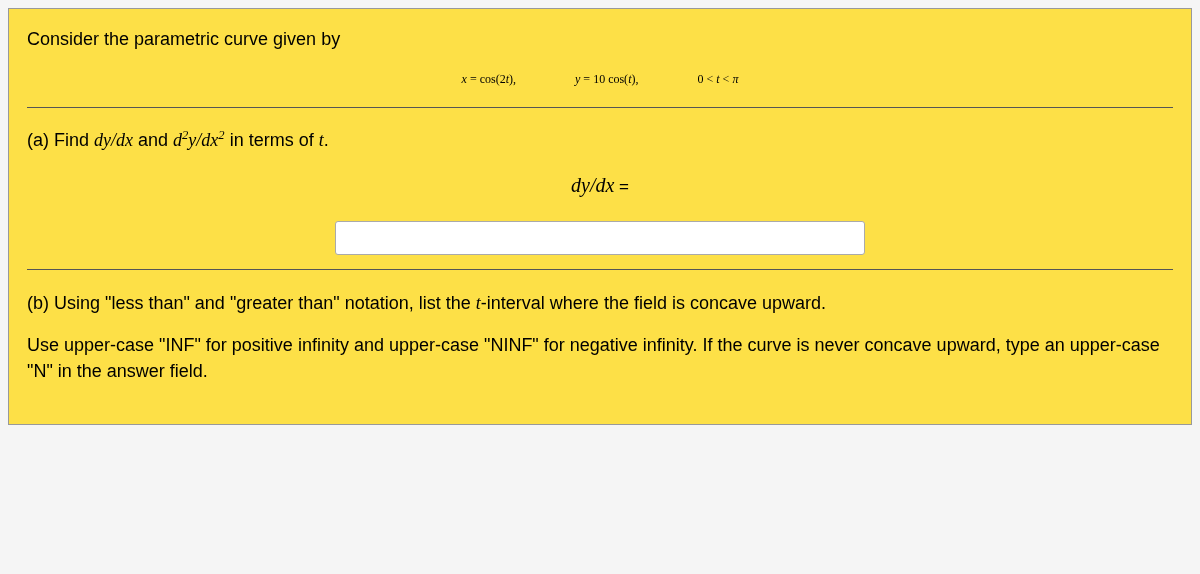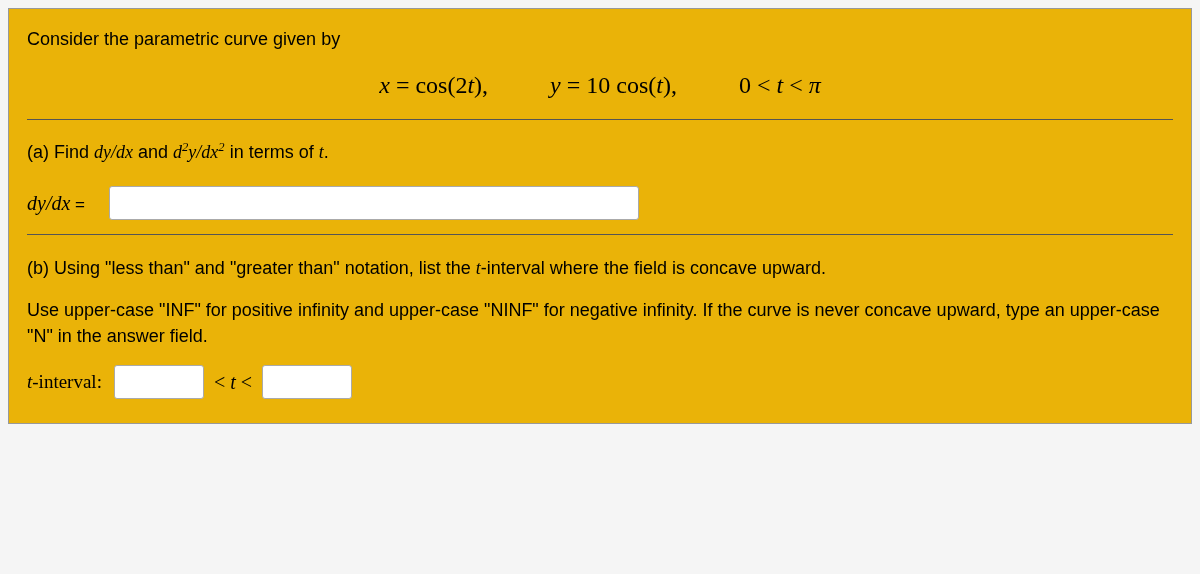--- a/index.html
+++ b/index.html
@@ -7,32 +7,32 @@
       margin: 0;
       padding: 0;
     }
     body {
       font-family: Arial, Helvetica, sans-serif;
       font-size: 18px;
       background: #f5f5f5;
       padding: 8px;
     }
     .container {
-      background: #eab308;
+      background: #fde047;
       border: 1px solid #999;
       padding: 20px 18px 24px 18px;
       width: 100%;
     }
     .intro {
       margin-bottom: 22px;
     }
     .equations {
       text-align: center;
       font-family: 'Times New Roman', Times, serif;
-      font-size: 24px;
+      font-size: 12px;
       margin-bottom: 20px;
     }
     .eq-piece {
       display: inline-block;
       margin: 0 28px;
     }
     hr.divider {
       border: none;
       border-top: 1px solid #555;
       margin: 10px 0 20px 0;
@@ -46,20 +46,21 @@
     }
     .math-up {
       font-family: 'Times New Roman', Times, serif;
       font-style: normal;
     }
     .answer-row {
       display: flex;
       align-items: center;
       margin-bottom: 14px;
       gap: 24px;
+      flex-direction: column;
     }
     .answer-label {
       font-family: 'Times New Roman', Times, serif;
       font-size: 20px;
       white-space: nowrap;
     }
     .answer-label .eq {
       font-family: Arial, Helvetica, sans-serif;
       font-size: 17px;
     }
@@ -134,24 +135,14 @@
 
   <hr class="divider">
 
   <div class="part-b-text">
     <p>
       <span>(b) Using "less than" and "greater than" notation, list the </span><span class="math-it">t</span><span>-interval where the field is concave upward.</span>
     </p>
     <p>Use upper-case "INF" for positive infinity and upper-case "NINF" for negative infinity. If the curve is never concave upward, type an upper-case "N" in the answer field.</p>
   </div>
 
-  <div class="interval-row">
-    <span class="interval-label">
-      <span class="math-it">t</span><span style="font-style:normal;">-interval:</span>
-    </span>
-    <input type="text" class="narrow" style="">
-    <span class="interval-mid">
-      <span class="math-up">&lt; </span><span class="math-it">t</span><span class="math-up"> &lt;</span>
-    </span>
-    <input type="text" class="narrow" style="">
-  </div>
 
 </div>
 
 </body></html>

